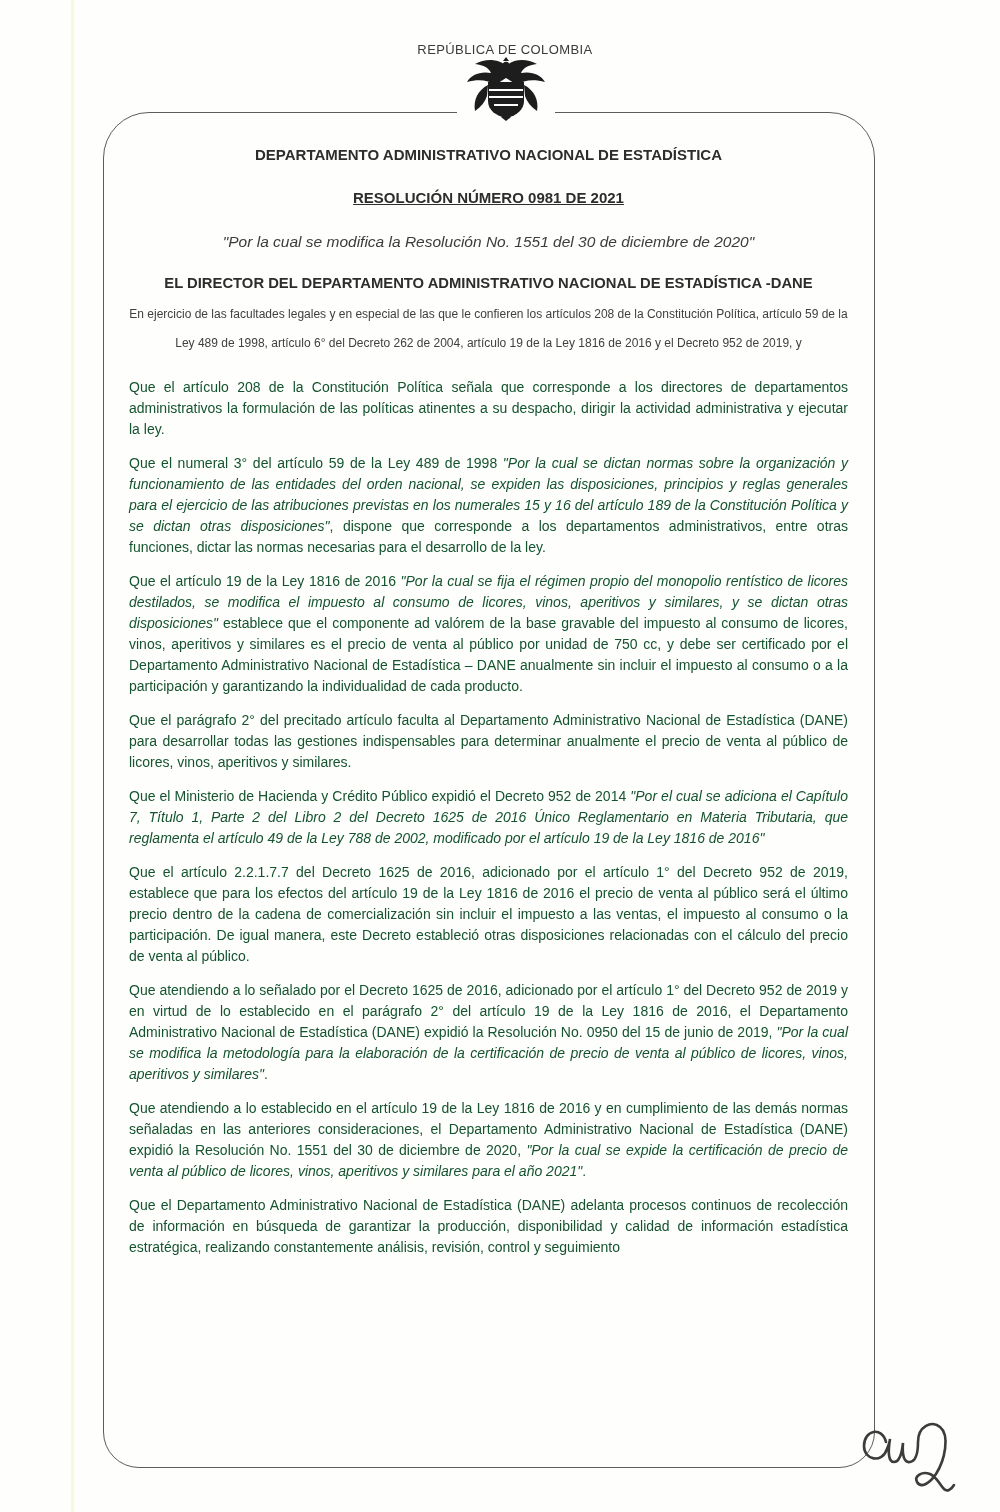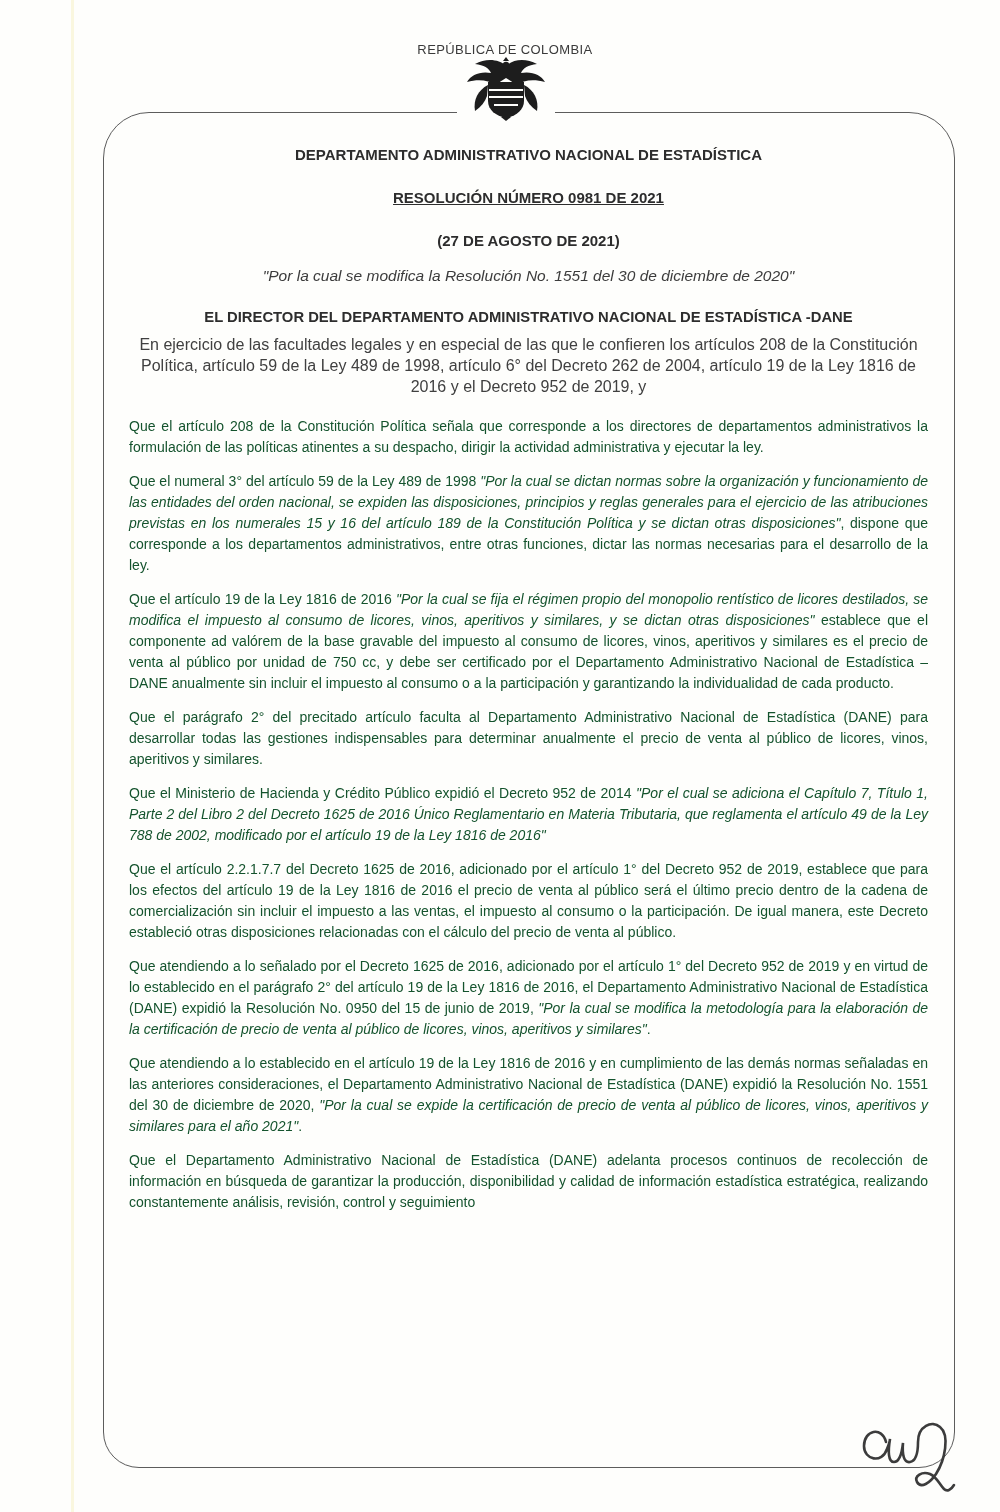--- a/index.html
+++ b/index.html
@@ -20,40 +20,40 @@
     text-align:center;font-size:13px;letter-spacing:.4px;
     color:#3a3a3a;
   }
   .crest-box{
     position:absolute;top:56px;left:457px;width:98px;height:66px;
     background:#fefefc;
     display:flex;align-items:center;justify-content:center;
     z-index:2;
   }
   .frame{
-    position:absolute;left:103px;top:112px;width:852px;height:1356px;
+    position:absolute;left:103px;top:112px;width:772px;height:1356px;
     border:1.6px solid #5c5c5c;
     border-radius:46px 46px 36px 36px;
     box-sizing:border-box;
     padding:33px 26px 0 25px;
   }
   .hd{
     text-align:center;font-weight:bold;color:#2d2d2d;
     font-size:15px;line-height:17px;
   }
   .doc-title{margin:0 0 26px;}
   .doc-res{margin:0 0 26px;text-decoration:underline;}
   .doc-date{margin:0 0 17px;}
   .subject{
     text-align:center;font-style:italic;font-size:15.5px;line-height:19px;
     color:#3c3c3c;margin:0 0 24px;font-weight:normal;
   }
   .director{margin:0 0 8px;font-size:14.8px;}
   .preamble{
-    text-align:center;font-size:16px;line-height:21px;color:#404040;
+    text-align:center;font-size:12px;line-height:29px;color:#404040;
     margin:0 0 19px;
   }
   .considering{margin:0 0 17px;}
   .body-par{
     text-align:justify;font-size:14px;line-height:21px;color:#14532d;
     margin:0 0 13px;
   }
   .body-par em{font-style:italic;}
   .signature{
     position:absolute;left:860px;top:1418px;width:98px;height:76px;
@@ -82,21 +82,20 @@
       <line x1="31" y1="33" x2="65" y2="33"></line>
       <line x1="31" y1="40" x2="65" y2="40"></line>
       <line x1="36" y1="48" x2="60" y2="48"></line>
     </g>
   </svg>
 </div>
 
 <div class="frame">
   <h1 class="hd doc-title">DEPARTAMENTO ADMINISTRATIVO NACIONAL DE ESTADÍSTICA</h1>
   <h2 class="hd doc-res">RESOLUCIÓN NÚMERO 0981 DE 2021</h2>
-  <h2 class="hd doc-date">(27 DE AGOSTO DE 2021)</h2>
   <p class="subject">"Por la cual se modifica la Resolución No. 1551 del 30 de diciembre de 2020"</p>
   <h3 class="hd director">EL DIRECTOR DEL DEPARTAMENTO ADMINISTRATIVO NACIONAL DE ESTADÍSTICA -DANE</h3>
   <p class="preamble">En ejercicio de las facultades legales y en especial de las que le confieren los artículos 208 de la Constitución Política, artículo 59 de la Ley 489 de 1998, artículo 6° del Decreto 262 de 2004, artículo 19 de la Ley 1816 de 2016 y el Decreto 952 de 2019, y</p>
   <div id="paragraphs">
       <p class="body-par"><span>Que el artículo 208 de la Constitución Política señala que corresponde a los directores de departamentos administrativos la formulación de las políticas atinentes a su despacho, dirigir la actividad administrativa y ejecutar la ley.</span></p>
       <p class="body-par"><span>Que el numeral 3° del artículo 59 de la Ley 489 de 1998 </span><em>"Por la cual se dictan normas sobre la organización y funcionamiento de las entidades del orden nacional, se expiden las disposiciones, principios y reglas generales para el ejercicio de las atribuciones previstas en los numerales 15 y 16 del artículo 189 de la Constitución Política y se dictan otras disposiciones"</em><span>, dispone que corresponde a los departamentos administrativos, entre otras funciones, dictar las normas necesarias para el desarrollo de la ley.</span></p>
       <p class="body-par"><span>Que el artículo 19 de la Ley 1816 de 2016 </span><em>"Por la cual se fija el régimen propio del monopolio rentístico de licores destilados, se modifica el impuesto al consumo de licores, vinos, aperitivos y similares, y se dictan otras disposiciones"</em><span> establece que el componente ad valórem de la base gravable del impuesto al consumo de licores, vinos, aperitivos y similares es el precio de venta al público por unidad de 750 cc, y debe ser certificado por el Departamento Administrativo Nacional de Estadística – DANE anualmente sin incluir el impuesto al consumo o a la participación y garantizando la individualidad de cada producto.</span></p>
       <p class="body-par"><span>Que el parágrafo 2° del precitado artículo faculta al Departamento Administrativo Nacional de Estadística (DANE) para desarrollar todas las gestiones indispensables para determinar anualmente el precio de venta al público de licores, vinos, aperitivos y similares.</span></p>
       <p class="body-par"><span>Que el Ministerio de Hacienda y Crédito Público expidió el Decreto 952 de 2014 </span><em>"Por el cual se adiciona el Capítulo 7, Título 1, Parte 2 del Libro 2 del Decreto 1625 de 2016 Único Reglamentario en Materia Tributaria, que reglamenta el artículo 49 de la Ley 788 de 2002, modificado por el artículo 19 de la Ley 1816 de 2016"</em></p>
       <p class="body-par"><span>Que el artículo 2.2.1.7.7 del Decreto 1625 de 2016, adicionado por el artículo 1° del Decreto 952 de 2019, establece que para los efectos del artículo 19 de la Ley 1816 de 2016 el precio de venta al público será el último precio dentro de la cadena de comercialización sin incluir el impuesto a las ventas, el impuesto al consumo o la participación. De igual manera, este Decreto estableció otras disposiciones relacionadas con el cálculo del precio de venta al público.</span></p>

